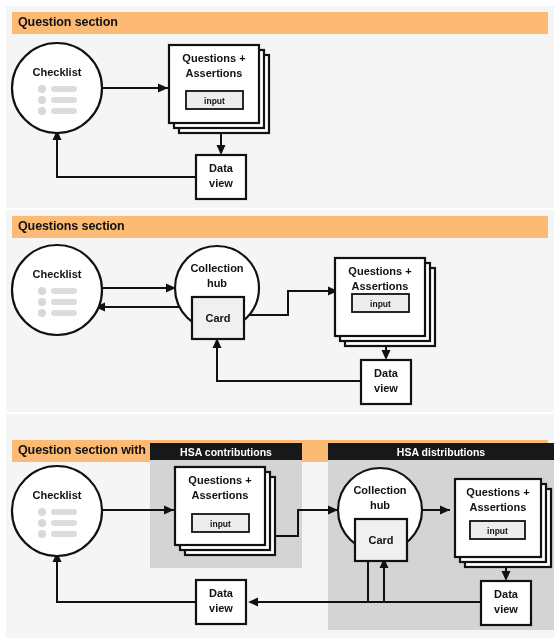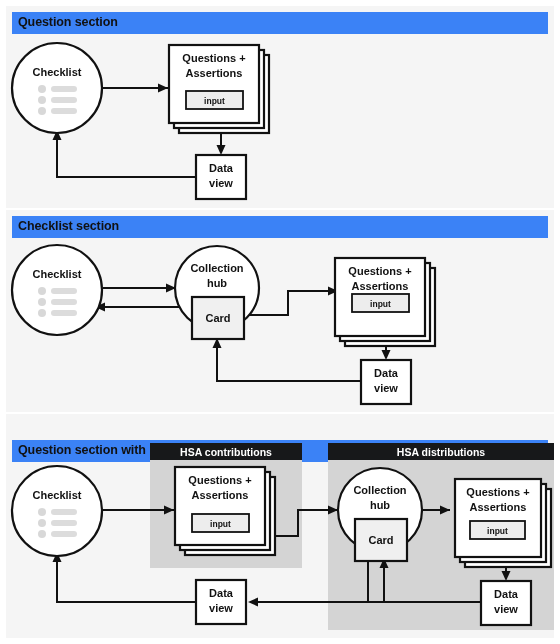--- a/index.html
+++ b/index.html
@@ -2,21 +2,21 @@
 <html><head>
 <meta charset="utf-8">
 <style>
   html,body{margin:0;padding:0;background:#ffffff;}
   body{font-family:"Liberation Sans",sans-serif;}
   #page{position:relative;width:560px;height:644px;background:#ffffff;overflow:hidden;}
   .section{position:absolute;left:6px;width:548px;background:#f5f5f5;}
   #sec1{top:6px;height:202px;}
   #sec2{top:210px;height:202px;}
   #sec3{top:414px;height:224px;}
-  .band{position:absolute;left:12px;width:536px;height:22px;background:#3b82f6;}
+  .band{position:absolute;left:12px;width:536px;height:22px;background:#fdba74;}
   .band-label{position:absolute;left:6px;top:3px;font-size:12.5px;font-weight:bold;color:#111;letter-spacing:-0.1px;white-space:nowrap;}
   svg.layer{position:absolute;left:0;top:0;width:560px;height:644px;pointer-events:none;}
   .nodeText{font-family:"Liberation Sans",sans-serif;font-weight:bold;fill:#111;text-anchor:middle;}
   .t11{font-size:11px;}
   .t9{font-size:8.5px;}
   .hdrText{font-family:"Liberation Sans",sans-serif;font-weight:bold;fill:#ffffff;font-size:10.5px;text-anchor:middle;}
   .stroke{fill:#fff;stroke:#111;stroke-width:2.2;}
   .card{fill:#f0f0f0;stroke:#111;stroke-width:2.2;}
   .inputbox{fill:#ededed;stroke:#111;stroke-width:1.8;}
   .ln{fill:none;stroke:#111;stroke-width:2;}
@@ -31,21 +31,21 @@
 <div id="page">
 
   <div class="section" id="sec1"></div>
   <div class="section" id="sec2"></div>
   <div class="section" id="sec3"></div>
 
   <div class="band" style="top:12px;">
     <span class="band-label">Question section</span>
   </div>
   <div class="band" style="top:216px;">
-    <span class="band-label">Checklist section</span>
+    <span class="band-label">Questions section</span>
   </div>
   <div class="band" style="top:440px;">
     <span class="band-label">Question section with nested collection hub</span>
   </div>
 
   <svg class="layer" viewBox="0 0 560 644" xmlns="http://www.w3.org/2000/svg">
 
     <g>
       <path class="ln" d="M103,88 L168,88"></path>
       <path d="M168,88 L158,83.5 L158,92.5 Z" fill="#111"></path>

